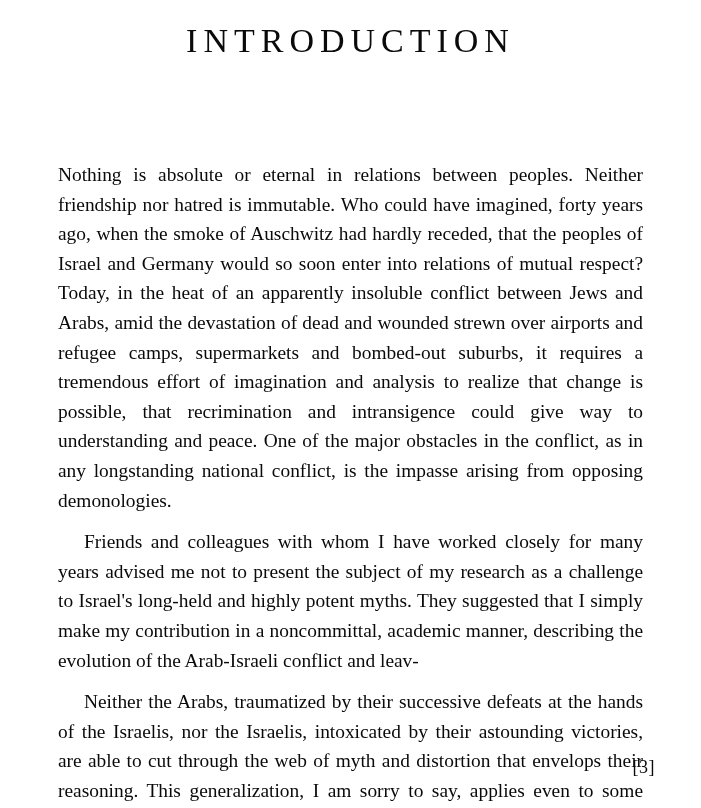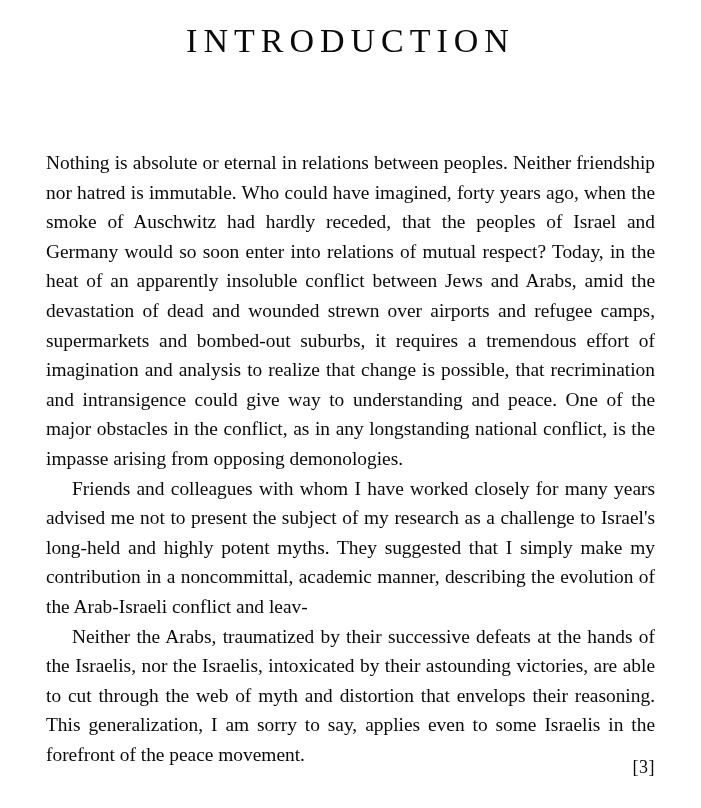--- a/index.html
+++ b/index.html
@@ -29,21 +29,21 @@
     padding-top: 22px;
     font-family: "Liberation Serif", "DejaVu Serif", serif;
   }
   .body-block {
     position: absolute;
     left: 46px;
     right: 46px;
     top: 148px;
   }
   .para {
-    margin: 0;
+    margin: 12px;
     font-size: 19.4px;
     line-height: 29.6px;
     text-align: justify;
     text-justify: inter-word;
     hyphens: manual;
   }
   .para.indent {
     text-indent: 26px;
   }
   .folio {

